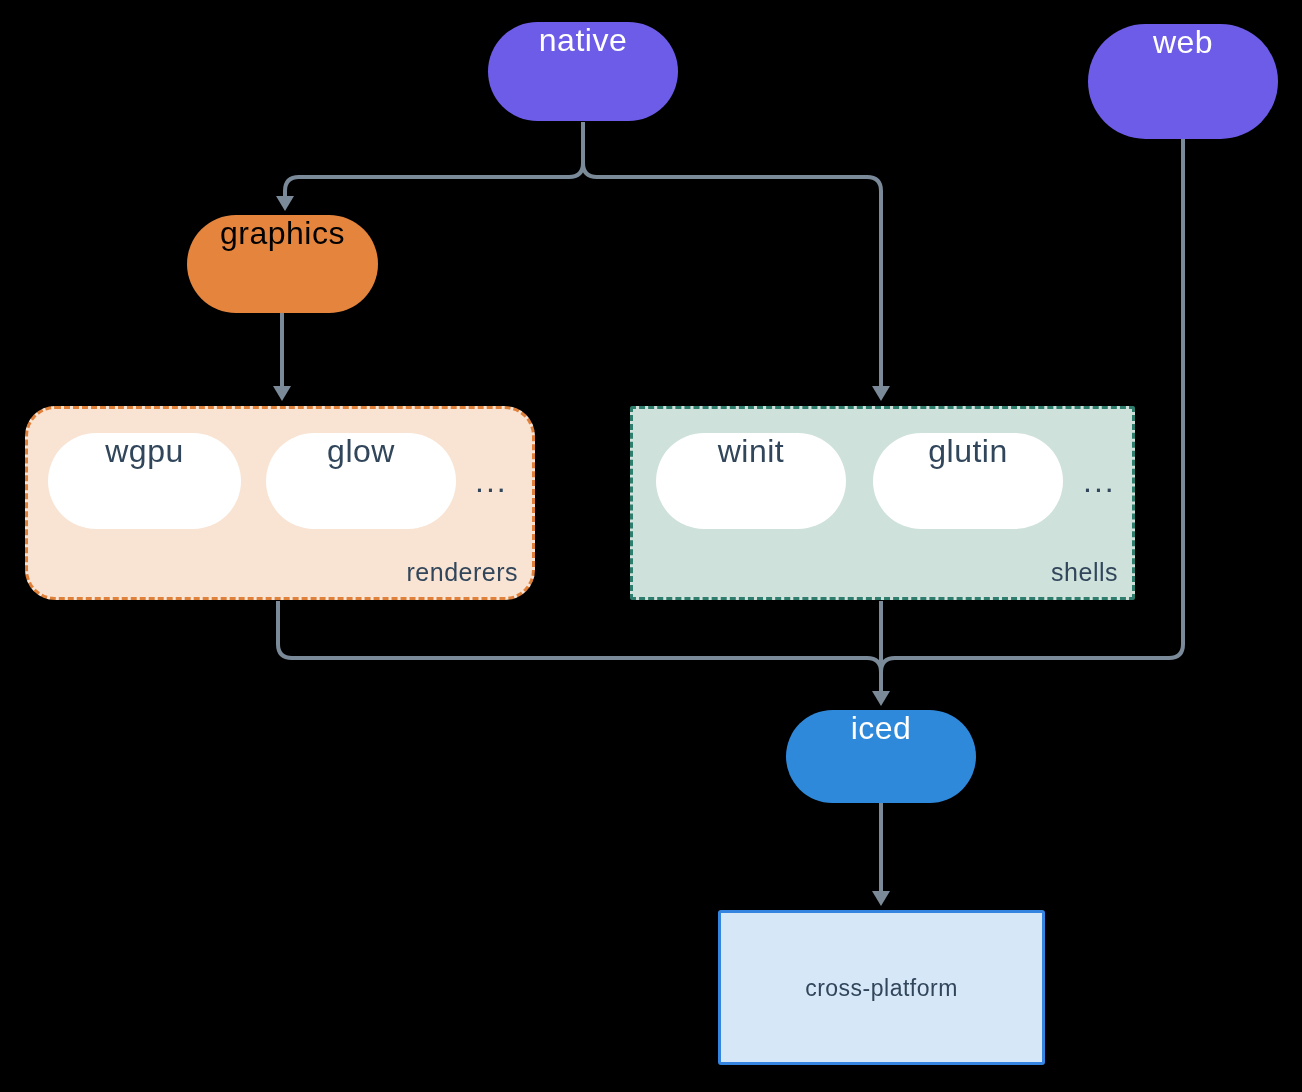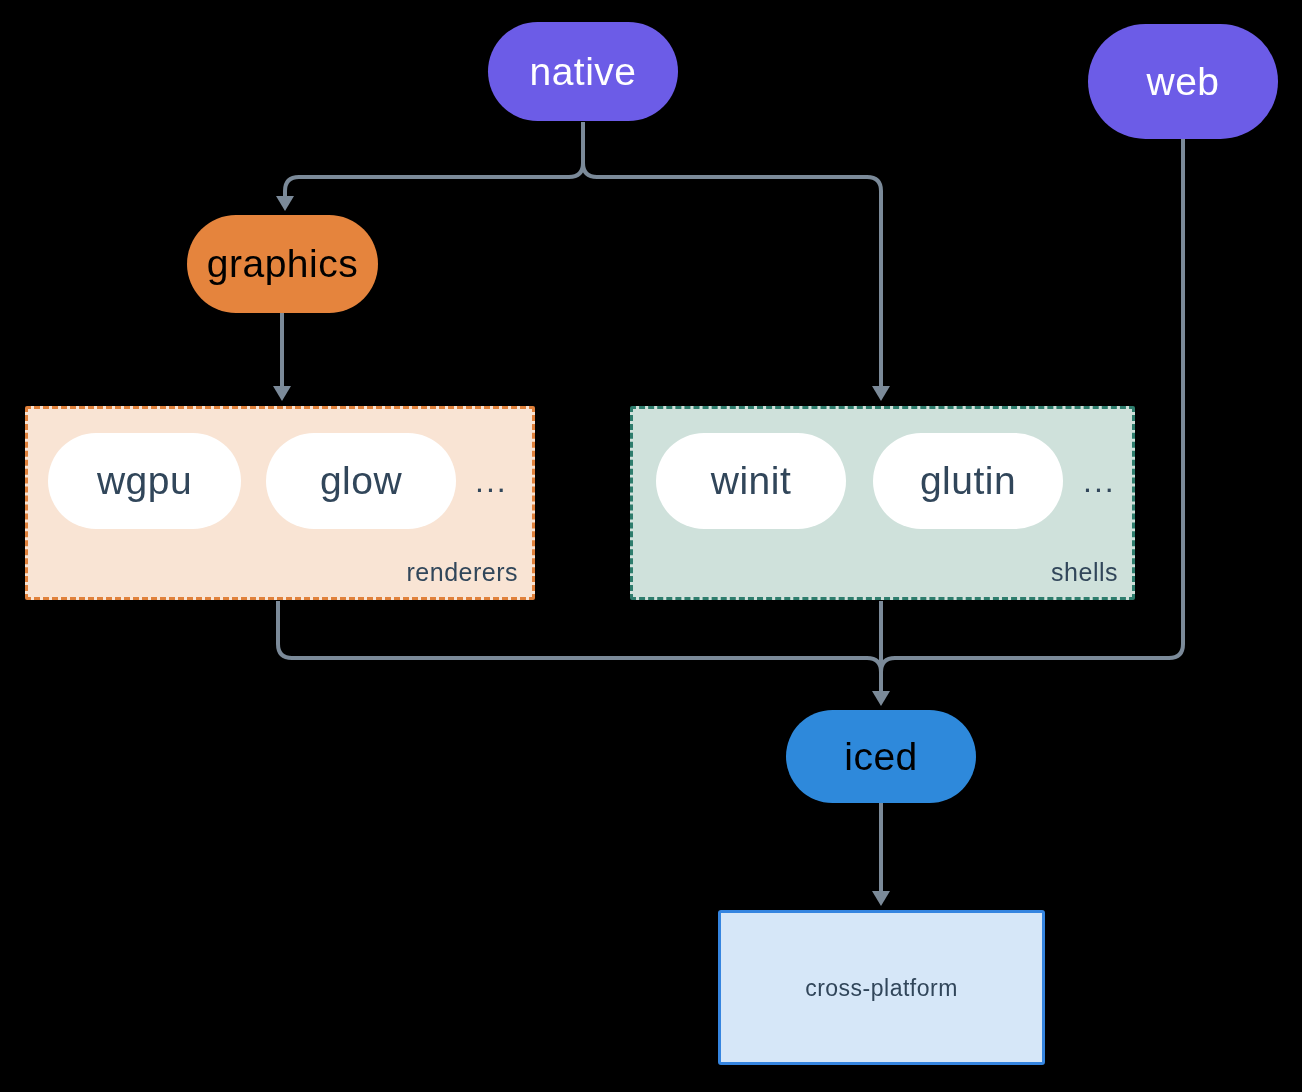--- a/index.html
+++ b/index.html
@@ -17,45 +17,44 @@
   }
   .connectors {
     position: absolute;
     left: 0; top: 0;
     width: 1302px; height: 1092px;
     pointer-events: none;
   }
   .pill {
     position: absolute;
     display: flex;
-    align-items: center;
     justify-content: center;
     border-radius: 60px;
-    font-size: 39px;
+    font-size: 32px;
     letter-spacing: 0.5px;
   }
   .pill.purple { background: #6C5CE7; color: #ffffff; }
   .pill.orange { background: #E5843D; color: #000000; }
-  .pill.blue   { background: #2E89DB; color: #000000; }
+  .pill.blue   { background: #2E89DB; color: #ffffff; }
   .pill.white  { background: #ffffff; color: #31465A; }
 
   .node-native   { left: 488px; top: 22px;  width: 190px; height: 99px; }
   .node-web      { left: 1088px; top: 24px; width: 190px; height: 115px; }
   .node-graphics { left: 187px; top: 215px; width: 191px; height: 98px; }
   .node-iced     { left: 786px; top: 710px; width: 190px; height: 93px; }
 
   .group {
     position: absolute;
     border: 3px dashed;
     border-radius: 2px;
     box-sizing: border-box;
   }
   .group-renderers {
     left: 25px; top: 406px; width: 510px; height: 194px;
-    background: #F9E4D4; border-color: #E0813B;
+    background: #F9E4D4; border-color: #E0813B; border-radius: 30px;
   }
   .group-shells {
     left: 630px; top: 406px; width: 505px; height: 194px;
     background: #CFE1DB; border-color: #2E7D6D;
   }
   .group .pill { height: 96px; top: 24px; }
   .pill-wgpu   { left: 20px;  width: 193px; }
   .pill-glow   { left: 238px; width: 190px; }
   .pill-winit  { left: 23px;  width: 190px; }
   .pill-glutin { left: 240px; width: 190px; }

